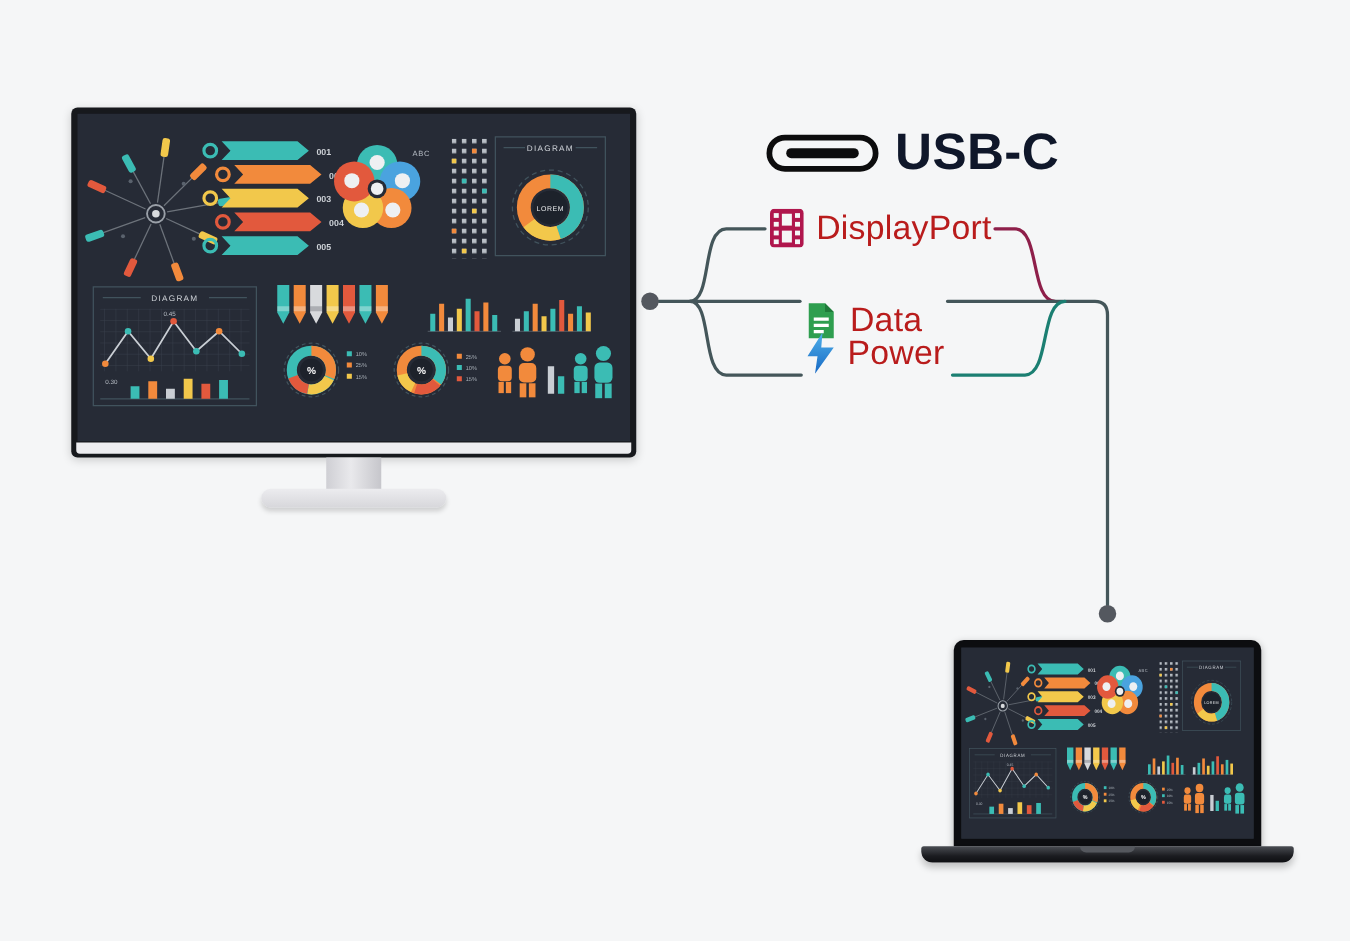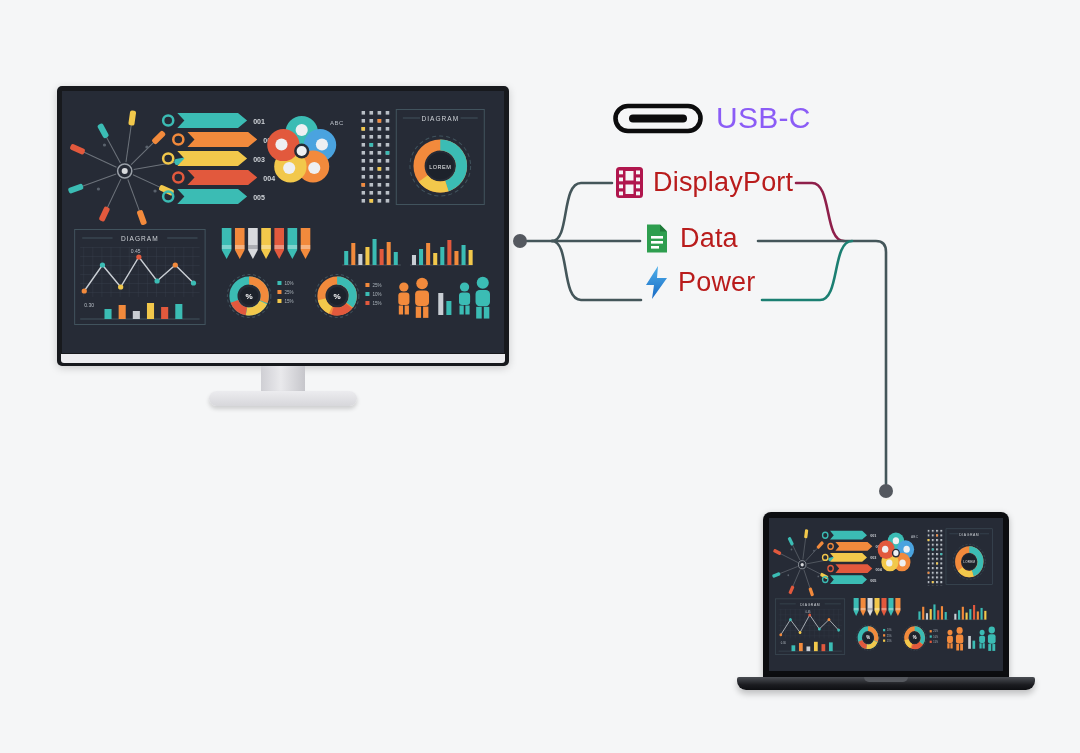--- a/index.html
+++ b/index.html
@@ -31,24 +31,24 @@
 
   .fill-svg{display:block;width:100%;height:100%;}
 
   
   .wires{position:absolute;left:0;top:0;width:1080px;height:753px;pointer-events:none;}
 
   
   .conn-row{position:absolute;display:flex;align-items:center;gap:10px;}
   .row-usbc{left:612px;top:98px;gap:12px;}
   .row-dp{left:616px;top:167px;}
-  .row-data{left:644px;top:223px;}
+  .row-data{left:644px;top:241px;}
   .row-power{left:645px;top:266px;}
   .conn-label{font-size:27px;color:#b91c1c;font-weight:500;letter-spacing:.2px;white-space:nowrap;}
-  .usbc-label{font-size:30px;font-weight:400;color:#8b5cf6;letter-spacing:.3px;white-space:nowrap;}
+  .usbc-label{font-size:41px;font-weight:700;color:#0f172a;letter-spacing:.3px;white-space:nowrap;}
 
   
   .st45{font-size:4.5px;fill:#aab2ba;}
   .st5{font-size:5px;fill:#b7bdc5;}
   .st5c{font-size:5.5px;fill:#e8eaec;text-anchor:middle;letter-spacing:.5px;}
   .st6{font-size:6px;fill:#b7bdc5;letter-spacing:.5px;}
   .st6c{font-size:6.5px;fill:#cfd3d8;text-anchor:middle;letter-spacing:1px;}
   .st7{font-size:7px;fill:#cfd3d8;font-weight:bold;}
   .st7c{font-size:8px;fill:#ffffff;text-anchor:middle;font-weight:bold;}
 

